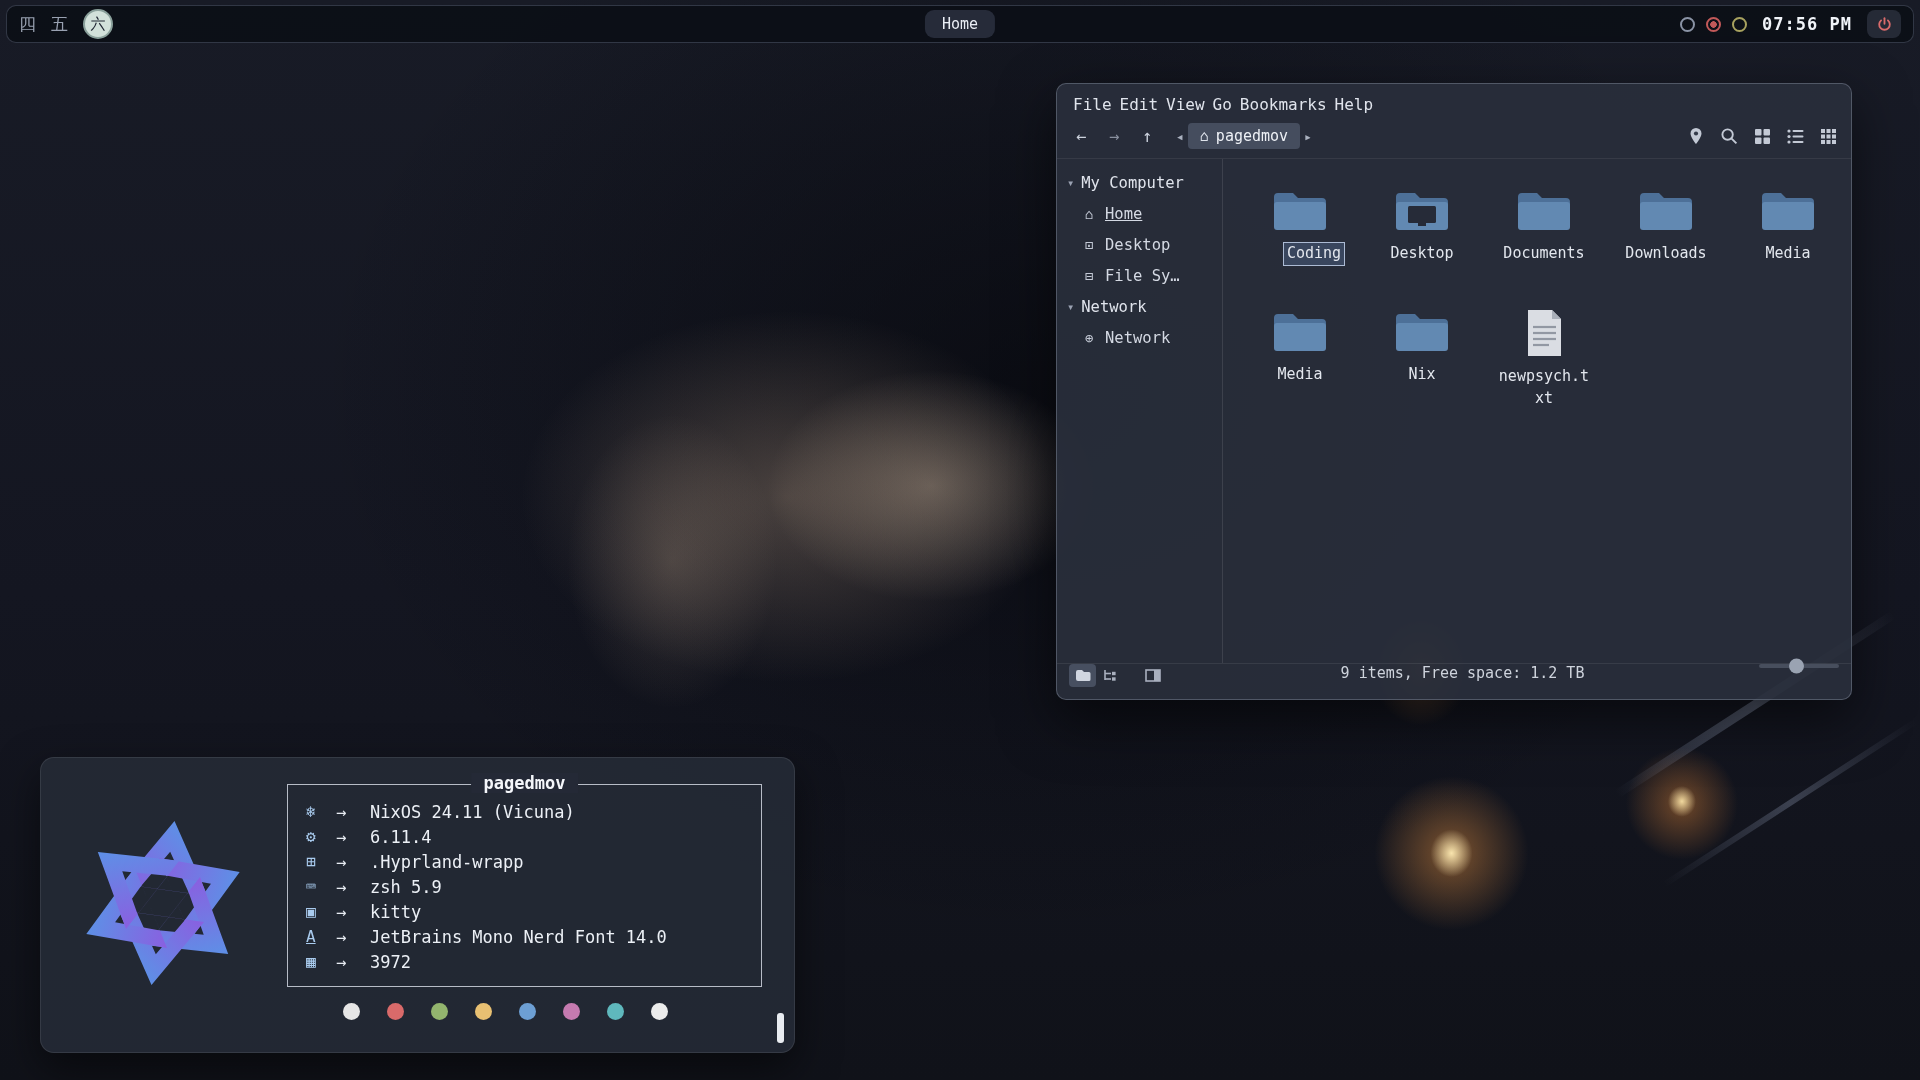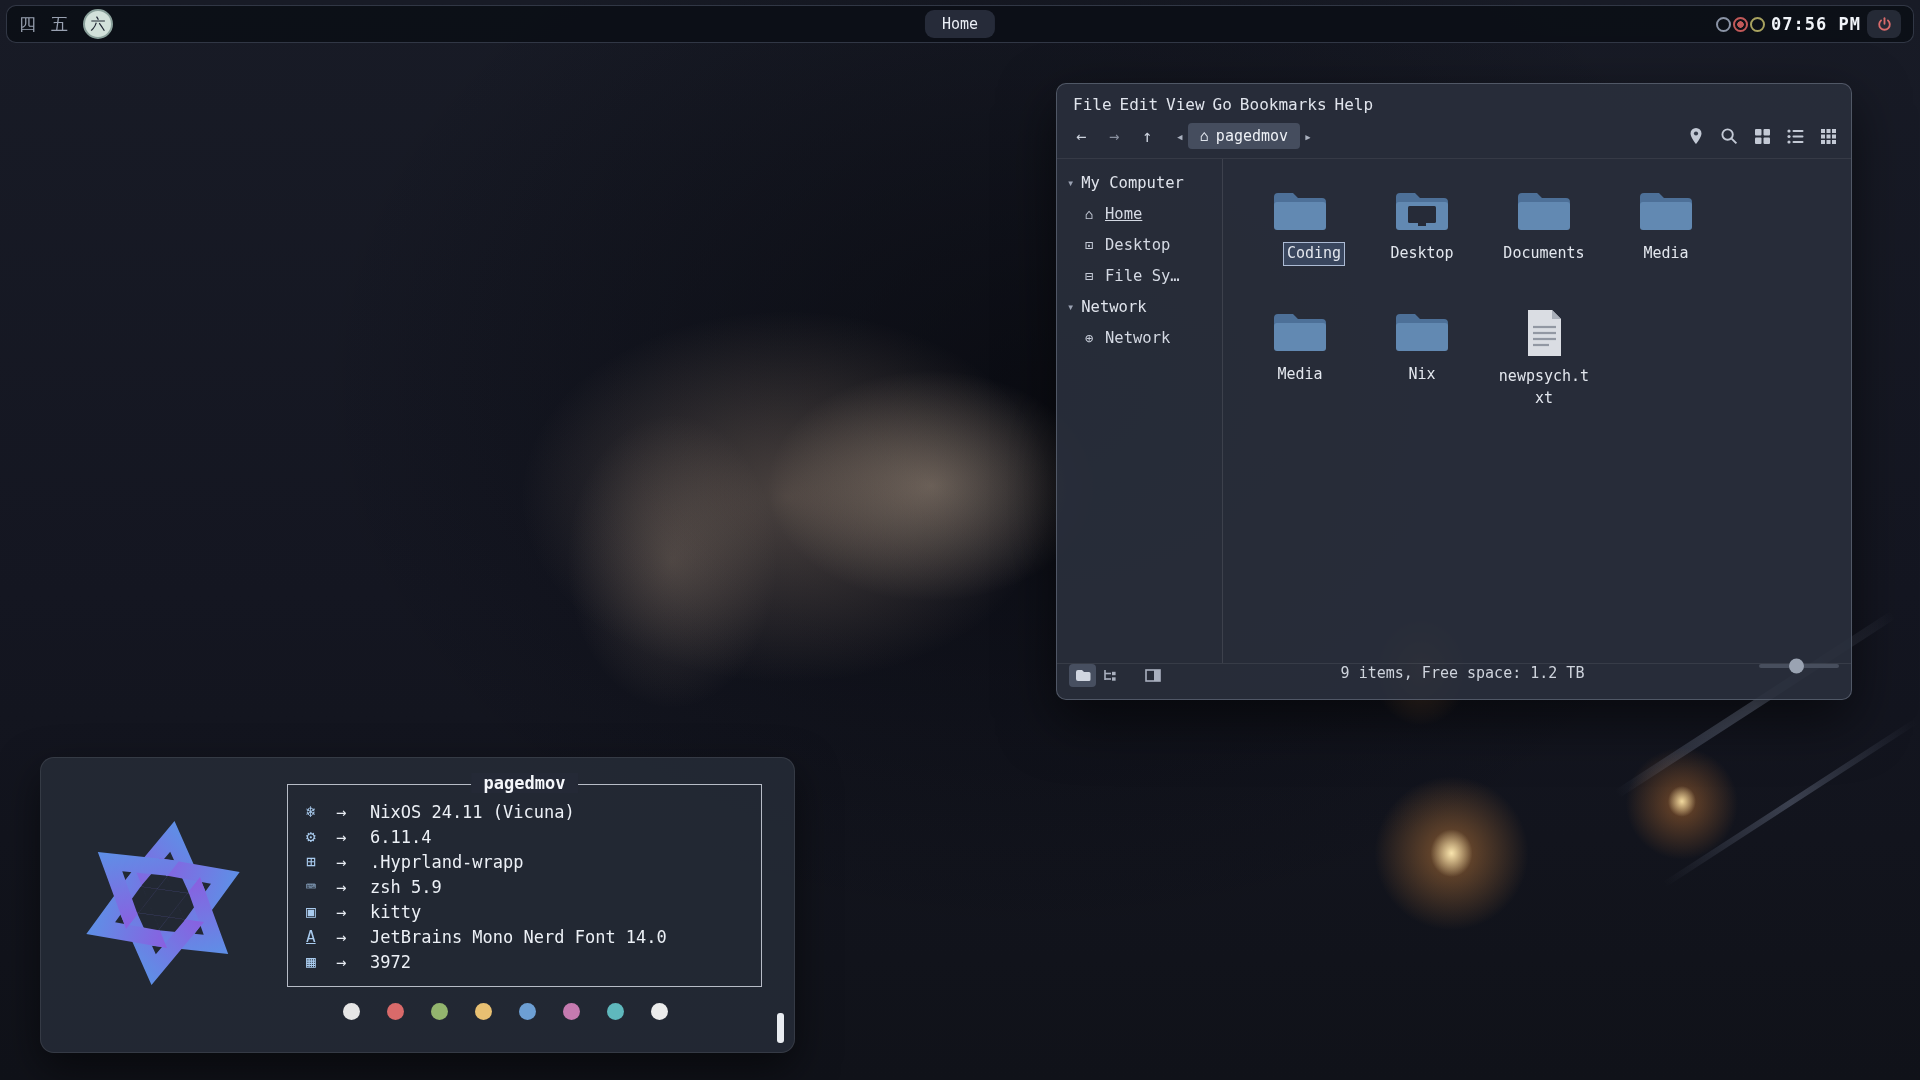--- a/index.html
+++ b/index.html
@@ -31,21 +31,21 @@
   .topbar { position:absolute; left:6px; right:6px; top:5px; height:38px;
     background:rgba(12,15,23,0.93); border:1px solid rgba(82,90,108,0.55);
     border-radius:10px; display:flex; align-items:center; padding:0 12px; z-index:40; }
   .ws { display:flex; align-items:center; gap:15px; }
   .ws-item { color:#99a1b1; font-size:17px; cursor:default; }
   .ws-item.active { width:30px; height:30px; border-radius:50%; background:#d2e1da;
     color:#1d2330; display:flex; align-items:center; justify-content:center;
     border:2px solid #8aa09b; font-size:15px; }
   .tb-title { position:absolute; left:50%; transform:translateX(-50%);
     background:#262b39; border-radius:9px; padding:5px 17px; color:#e9edf4; font-size:15px; }
-  .tb-right { margin-left:auto; display:flex; align-items:center; gap:2px;justify-content:center; }
+  .tb-right { margin-left:auto; display:flex; align-items:center; gap:11px;justify-content:center; }
   .tray-dot { width:15px; height:15px; border-radius:50%; }
   .tray-1 { border:2px solid #8a93a5; }
   .tray-2 { border:2px solid #c25959; background:radial-gradient(circle, #c25959 0 3px, transparent 3.5px); }
   .tray-3 { border:2px solid #a8a25f; }
   .clock { font-size:17px; font-weight:bold; color:#f1f4f9; margin:0 4px; letter-spacing:1px; }
   .power-btn { width:34px; height:28px; border-radius:8px; background:rgba(40,45,58,0.9);
     display:flex; align-items:center; justify-content:center; cursor:pointer; }
 
   
   .fm { position:absolute; left:1056px; top:83px; width:796px; height:617px;
@@ -265,20 +265,27 @@
             <path d="M4,10 q0,-4 4,-4 h15 l5,5 h24 q4,0 4,4 v4 h-52 z" fill="#4d7098"></path>
             <rect x="4" y="15" width="52" height="28" rx="3" fill="#6289b2"></rect>
           </svg>
           <span class="label">Documents</span>
         </div>
         <div class="cell">
           <svg width="60" height="48" viewBox="0 0 60 48">
             <path d="M4,10 q0,-4 4,-4 h15 l5,5 h24 q4,0 4,4 v4 h-52 z" fill="#4d7098"></path>
             <rect x="4" y="15" width="52" height="28" rx="3" fill="#6289b2"></rect>
           </svg>
+          <span class="label">Downloads</span>
+        </div>
+        <div class="cell">
+          <svg width="60" height="48" viewBox="0 0 60 48">
+            <path d="M4,10 q0,-4 4,-4 h15 l5,5 h24 q4,0 4,4 v4 h-52 z" fill="#4d7098"></path>
+            <rect x="4" y="15" width="52" height="28" rx="3" fill="#6289b2"></rect>
+          </svg>
           <span class="label">Media</span>
         </div>
       </div>
       <div class="grid-row">
         <div class="cell">
           <svg width="60" height="48" viewBox="0 0 60 48">
             <path d="M4,10 q0,-4 4,-4 h15 l5,5 h24 q4,0 4,4 v4 h-52 z" fill="#4d7098"></path>
             <rect x="4" y="15" width="52" height="28" rx="3" fill="#6289b2"></rect>
           </svg>
           <span class="label">Media</span>

